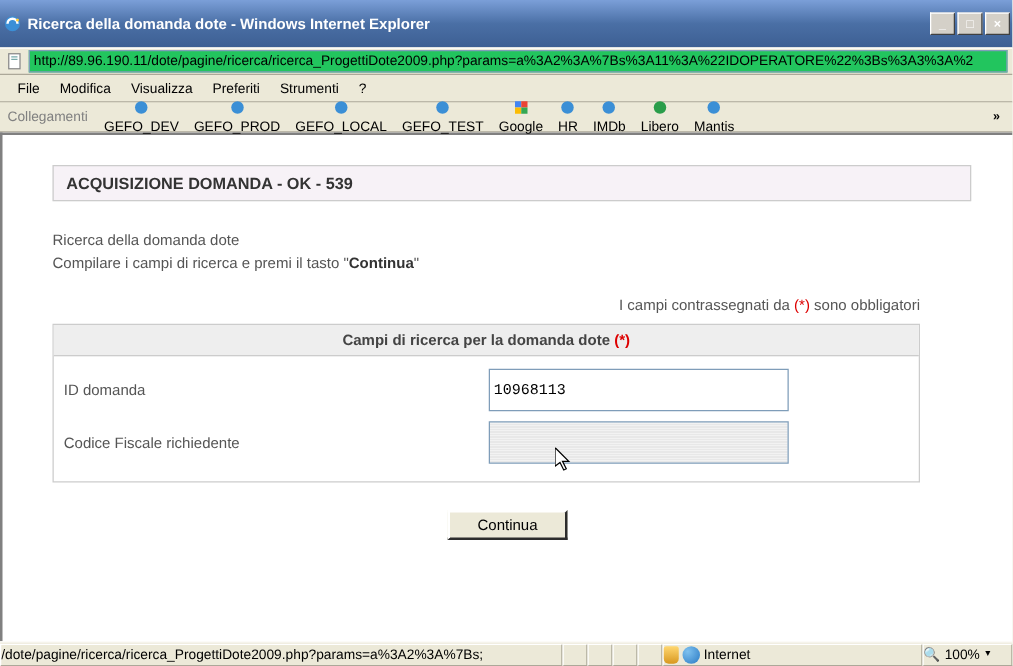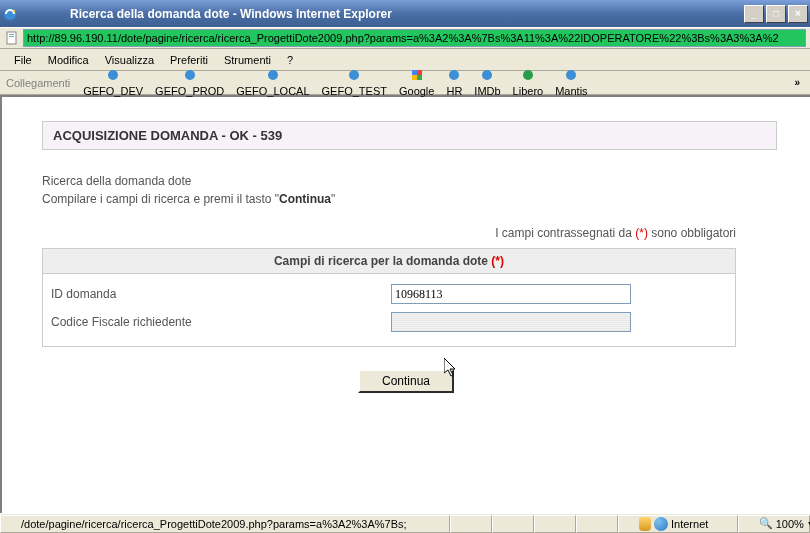--- a/index.html
+++ b/index.html
@@ -6,29 +6,28 @@
   body {
     font-family: Tahoma, Arial, sans-serif;
     font-size: 11px;
     background: #ece9d8;
     width: 810px;
     height: 533px;
     overflow: hidden;
     position: relative;
   }
   .titlebar {
-    height: 27px;
+    height: 38px;
     background: linear-gradient(to bottom, #7b9fd8 0%, #4a6fa5 50%, #3d5f93 100%);
     display: flex;
     align-items: center;
     padding: 0 2px;
     color: #fff;
     font-weight: bold;
     font-size: 12px;
-    gap: 48px;
   }
   .titlebar .ie-icon {
     width: 16px; height: 16px;
     margin-right: 4px;
     display: inline-flex;
     align-items: center;
     justify-content: center;
   }
   .titlebar .title-text { flex: 1; }
   .titlebar .win-btns { display: flex; gap: 0; }
@@ -169,25 +168,25 @@
     align-items: center;
     padding: 4px 0;
   }
   .form-label {
     width: 340px;
     font-size: 12px;
     color: #555;
   }
   .form-input {
     width: 240px;
-    height: 20px;
+    height: 34px;
     border: 1px solid #7f9db9;
     font-size: 12px;
     padding: 1px 3px;
-    font-family: Liberation Serif, serif;
+    font-family: Liberation Mono, monospace;
   }
   .form-input.readonly {
     background: repeating-linear-gradient(0deg, #e8e8e8, #e8e8e8 1px, #f2f2f2 1px, #f2f2f2 2px);
     color: #999;
   }
   .btn-row {
     text-align: center;
     margin-top: 22px;
   }
   .continua-btn {
@@ -216,21 +215,21 @@
     border-top: 1px solid #fff;
     display: flex;
     align-items: center;
     font-size: 11px;
   }
   .status-cell {
     border: 1px solid #aca899;
     border-top-color: #fff;
     border-left-color: #fff;
     height: 18px;
-    padding: 1px 20px;
+    padding: 1px 0;
     display: flex;
     align-items: center;
     gap: 3px;
   }
   .status-path { width: 450px; color: #000; overflow: hidden; white-space: nowrap; }
   .status-empty { width: 20px; }
   .status-zone { flex: 1; }
   .status-zoom { width: 72px; }
   .globe-icon {
     width: 14px; height: 14px;

